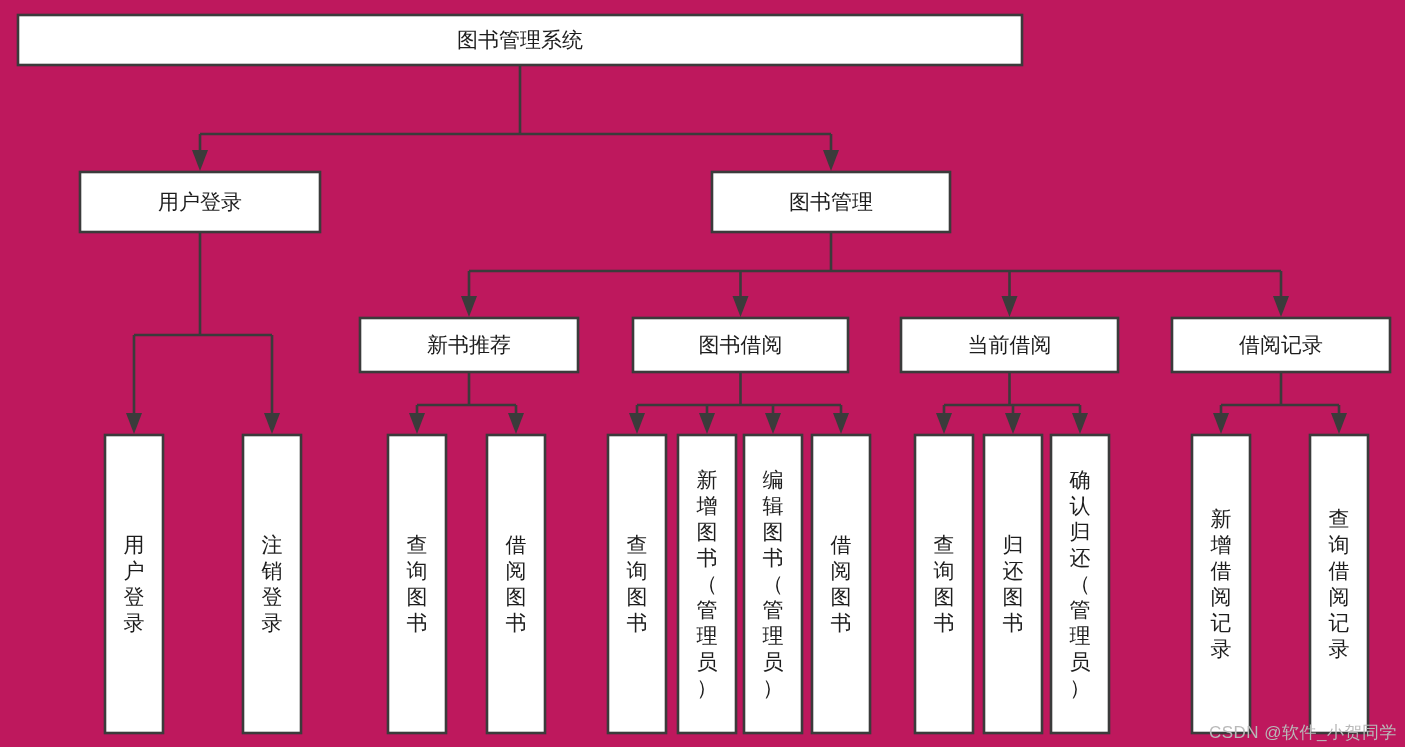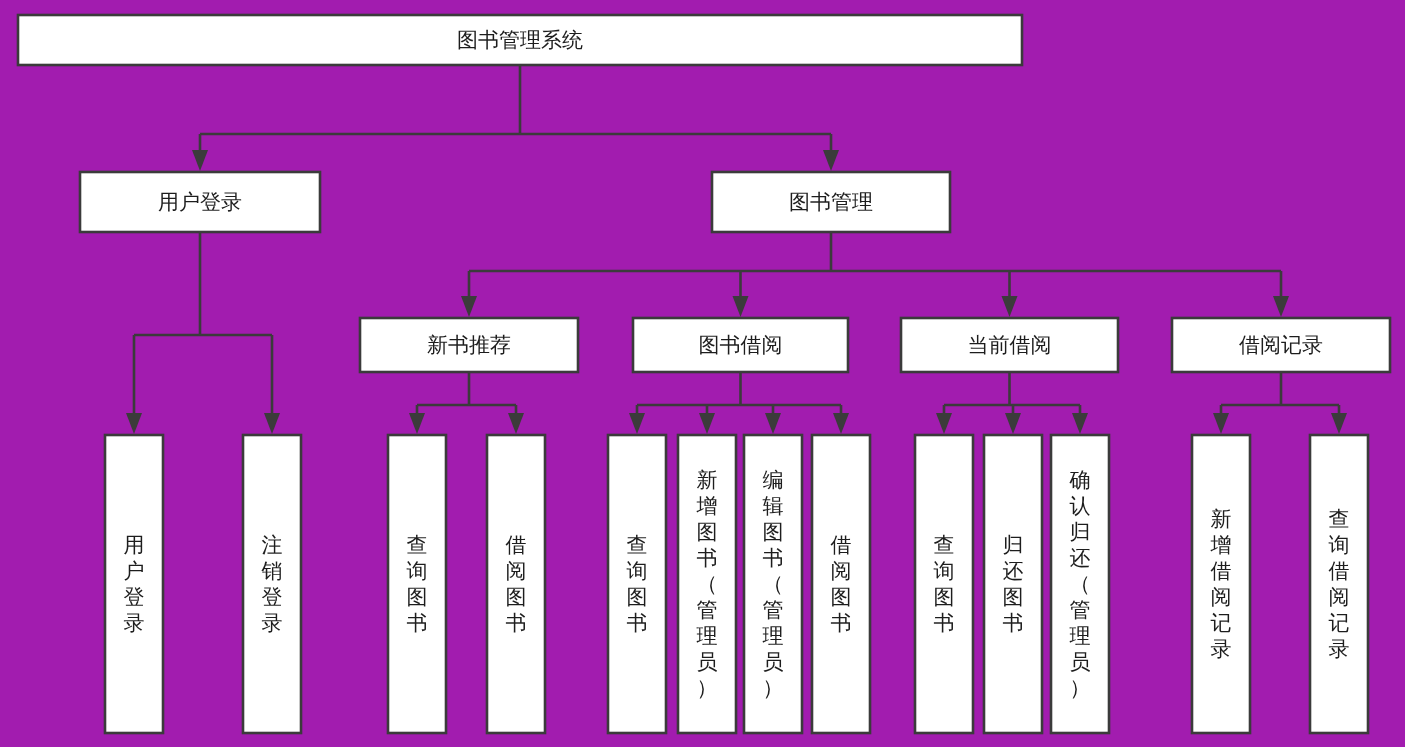--- a/index.html
+++ b/index.html
@@ -10,21 +10,21 @@
   body {
     width: 1405px;
     height: 747px;
     font-family: "Liberation Sans", "DejaVu Sans", sans-serif;
     overflow: hidden;
   }
   #diagram-root {
     position: relative;
     width: 1405px;
     height: 747px;
-    background: #a21caf;
+    background: #be185d;
   }
   svg.diagram-canvas {
     position: absolute;
     top: 0;
     left: 0;
     width: 1405px;
     height: 747px;
     display: block;
   }
   .node-box {
@@ -221,13 +221,14 @@
         <g>
           <rect x="1192" y="435" width="58" height="298" class="node-box"></rect>
           <text x="1221" y="526.28" class="node-label-v"><tspan x="1221" dy="0">新</tspan><tspan x="1221" dy="26">增</tspan><tspan x="1221" dy="26">借</tspan><tspan x="1221" dy="26">阅</tspan><tspan x="1221" dy="26">记</tspan><tspan x="1221" dy="26">录</tspan></text>
         </g>
         <g>
           <rect x="1310" y="435" width="58" height="298" class="node-box"></rect>
           <text x="1339" y="526.28" class="node-label-v"><tspan x="1339" dy="0">查</tspan><tspan x="1339" dy="26">询</tspan><tspan x="1339" dy="26">借</tspan><tspan x="1339" dy="26">阅</tspan><tspan x="1339" dy="26">记</tspan><tspan x="1339" dy="26">录</tspan></text>
         </g>
       </g>
   </svg>
+  <div class="watermark-text">CSDN @软件_小贺同学</div>
 </div>
 
 </body></html>

